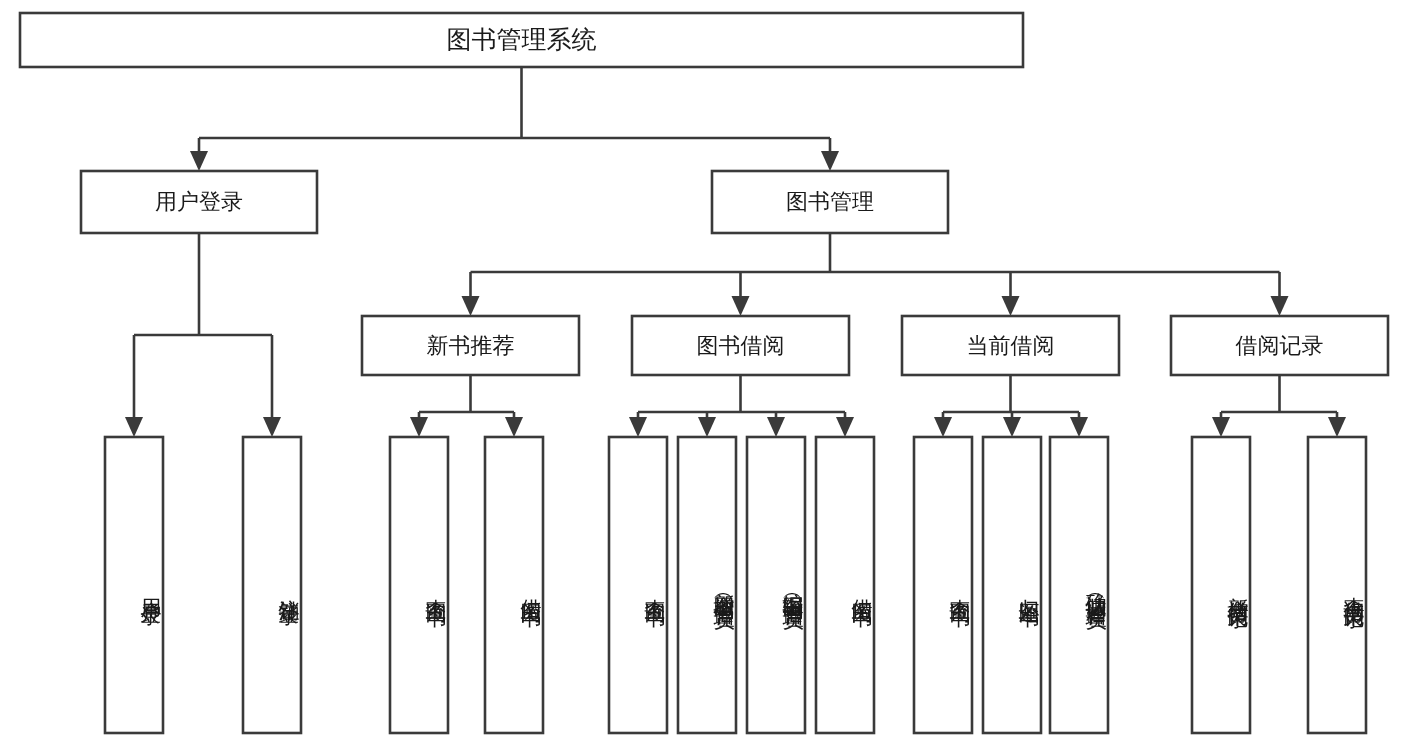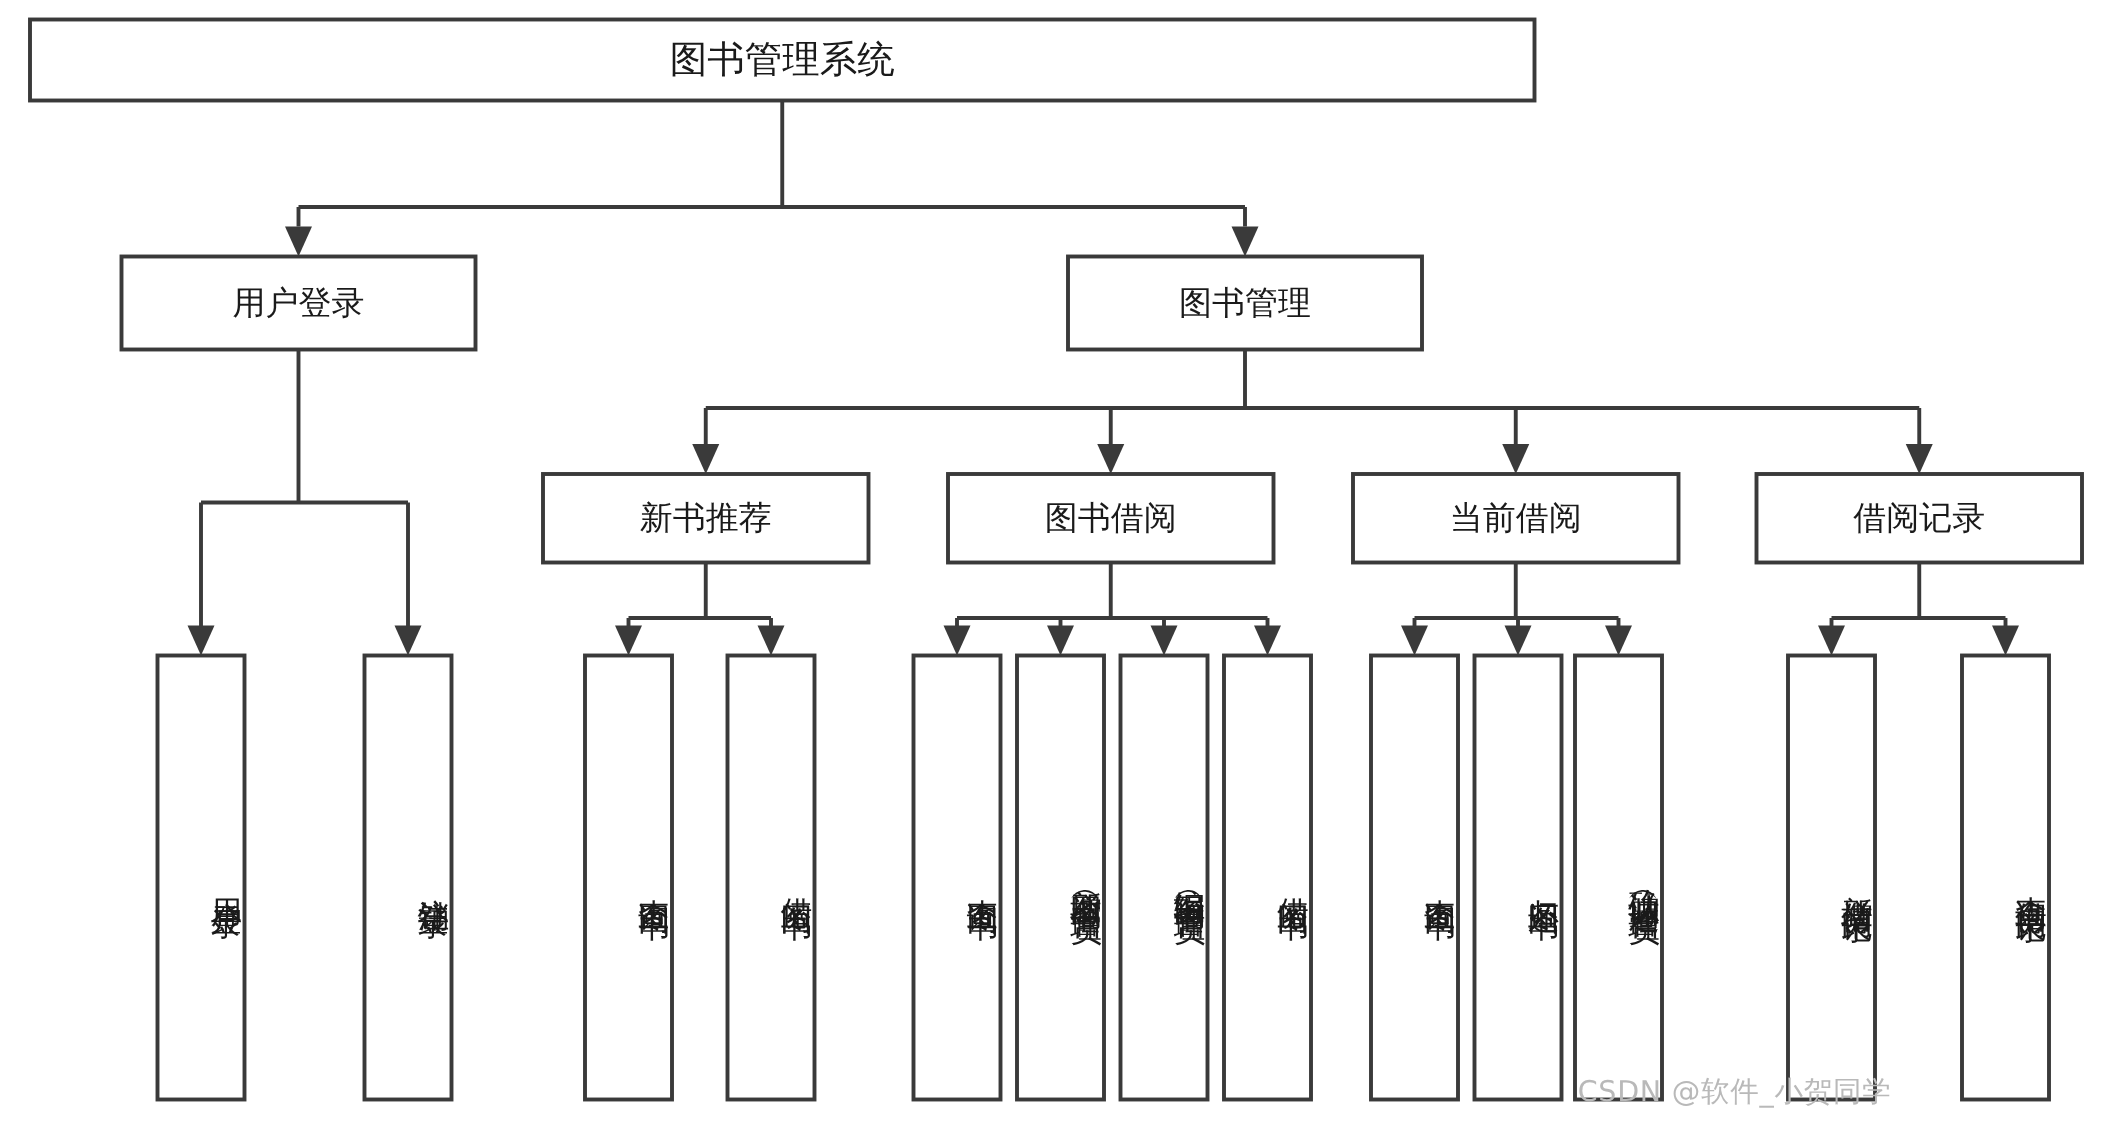--- a/index.html
+++ b/index.html
@@ -177,14 +177,13 @@
       <div class="leaf-label" style="left: 678px; width: 58px; top: 451px; height: 272px; display: flex; align-items: flex-start; justify-content: center;">新增图书（管理员）</div>
       <div class="leaf-label" style="left: 747px; width: 58px; top: 451px; height: 272px; display: flex; align-items: flex-start; justify-content: center;">编辑图书（管理员）</div>
       <div class="leaf-label" style="left: 816px; width: 58px; top: 451px; height: 272px; display: flex; align-items: flex-start; justify-content: center;">借阅图书</div>
       <div class="leaf-label" style="left: 914px; width: 58px; top: 451px; height: 272px; display: flex; align-items: flex-start; justify-content: center;">查询图书</div>
       <div class="leaf-label" style="left: 983px; width: 58px; top: 451px; height: 272px; display: flex; align-items: flex-start; justify-content: center;">归还图书</div>
       <div class="leaf-label" style="left: 1050px; width: 58px; top: 451px; height: 272px; display: flex; align-items: flex-start; justify-content: center;">确认归还（管理员）</div>
       <div class="leaf-label" style="left: 1192px; width: 58px; top: 451px; height: 272px; display: flex; align-items: flex-start; justify-content: center;">新增借阅记录</div>
       <div class="leaf-label" style="left: 1308px; width: 58px; top: 451px; height: 272px; display: flex; align-items: flex-start; justify-content: center;">查询借阅记录</div>
     </div>
 
-  <div class="watermark">CSDN @软件_小贺同学</div>
 </div>
 
 </body></html>

